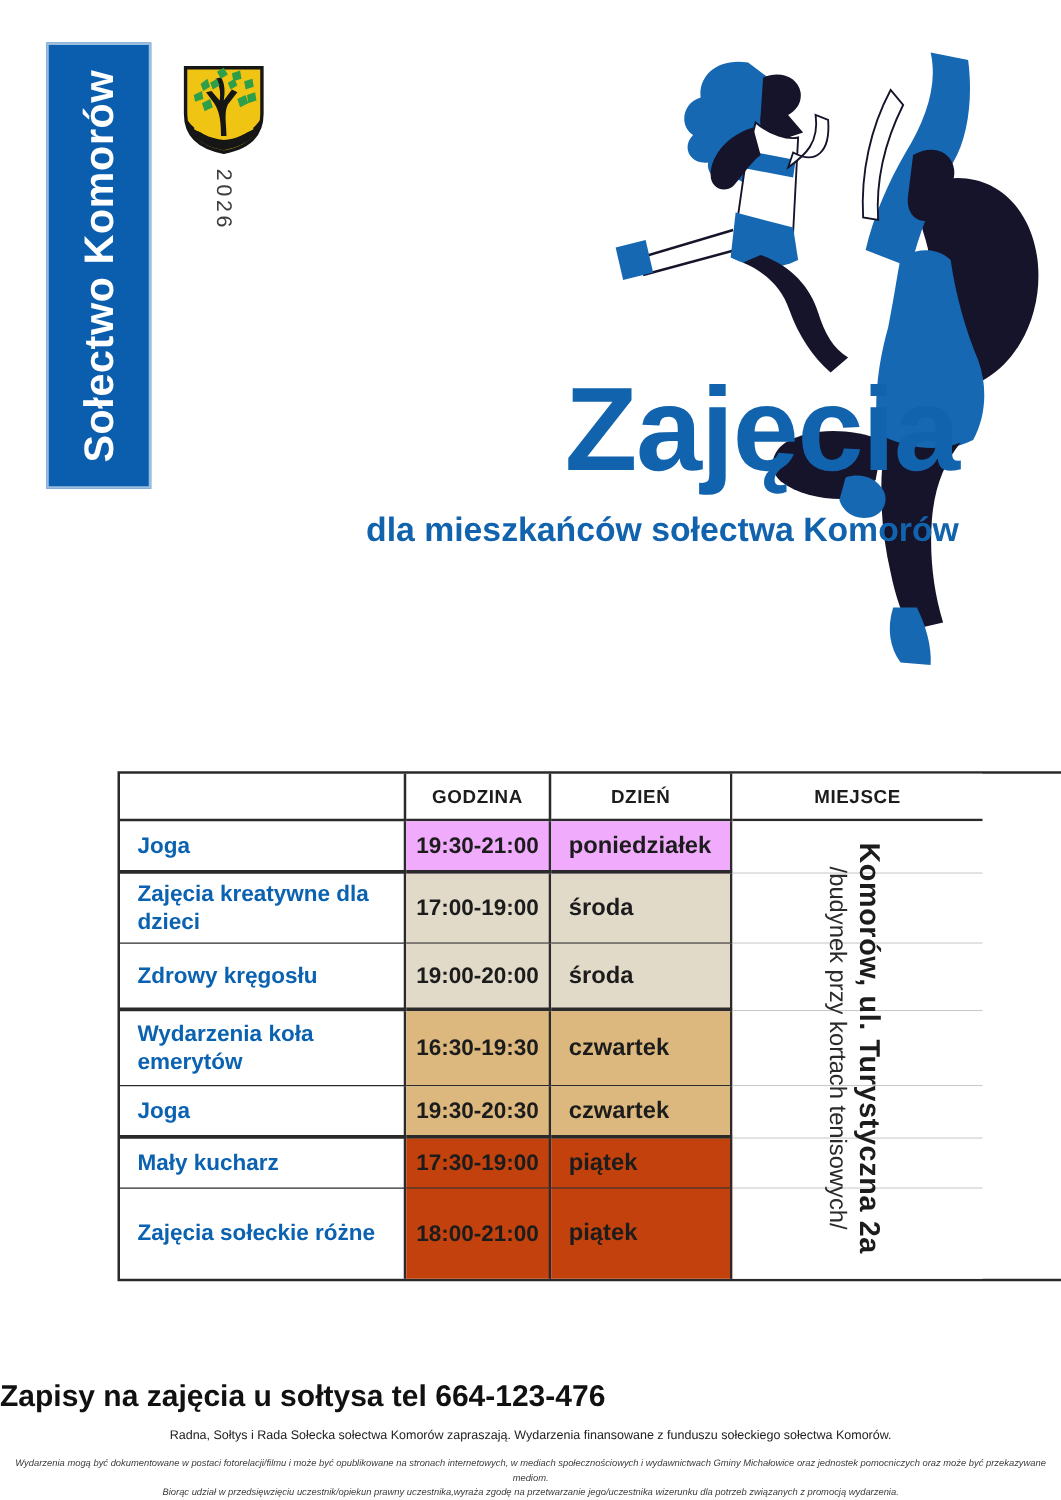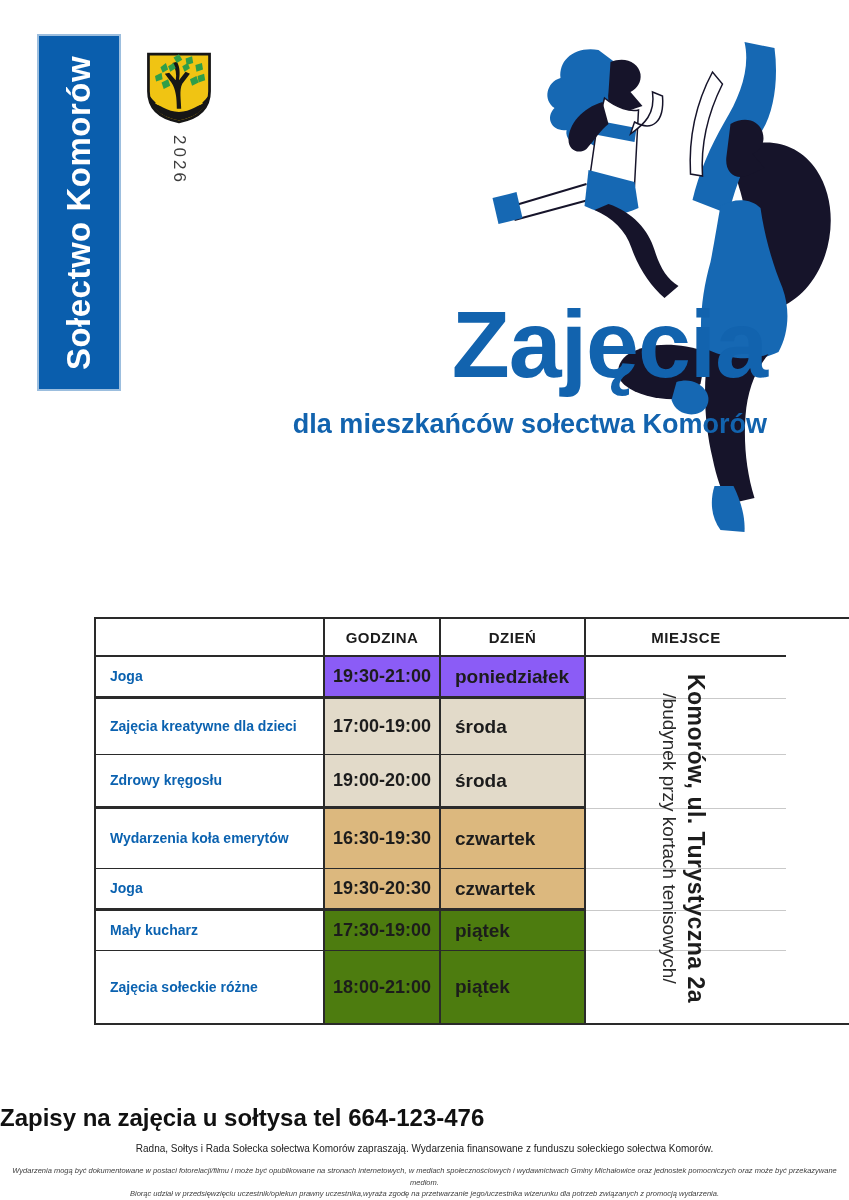--- a/index.html
+++ b/index.html
@@ -34,31 +34,31 @@
   
   .schedule { position:absolute; left:94px; top:617px; width:778px;
               border:2px solid #2a2a2a; background:#fff;
               display:grid;
               grid-template-columns:229px 116px 145px 200px;
               grid-template-rows:38px 42px 56px 54px 60px 42px 40px 72px; }
   .cell { border-right:2px solid #2a2a2a; display:flex; align-items:center; }
   .cell.ghost { border-right:none; background:#fff; }
   .hdr { justify-content:center; font-size:15px; font-weight:bold; color:#1c1c1c;
          letter-spacing:0.5px; border-bottom:2px solid #2a2a2a; }
-  .activity { padding-left:14px; padding-right:6px; font-size:14px; font-weight:bold;
+  .activity { padding-left:14px; padding-right:6px; font-size:18px; font-weight:bold;
               color:#0b62b0; line-height:1.18; }
   .time { justify-content:center; font-size:18px; font-weight:bold; color:#1c1c1c; }
   .day { padding-left:14px; font-size:19px; font-weight:bold; color:#1c1c1c; }
   .bb-thick { border-bottom:3px solid #2a2a2a; }
   .bb-thin { border-bottom:1.5px solid #2a2a2a; }
   .ghost-line { border-bottom:1px solid #c9c9c9; }
-  .c-green { background:#8b5cf6; }
+  .c-green { background:#f0abfc; }
   .c-beige { background:#e2dac9; }
   .c-tan   { background:#dcb87e; }
-  .c-yellow{ background:#4d7c0f; }
+  .c-yellow{ background:#c2410c; }
 
   
   .place-overlay { position:absolute; left:584px; top:655px; width:200px; height:366px;
                    display:flex; align-items:center; justify-content:center; pointer-events:none; }
   .place-rot { transform:rotate(90deg); white-space:nowrap; text-align:center; }
   .place-l1 { font-size:23px; font-weight:bold; color:#1c1c1c; letter-spacing:0.5px; }
   .place-l2 { font-size:19px; color:#2a2a2a; margin-top:2px; }
 
   
   .signup { position:absolute; left:0; top:1104px; width:698px; text-align:left;

